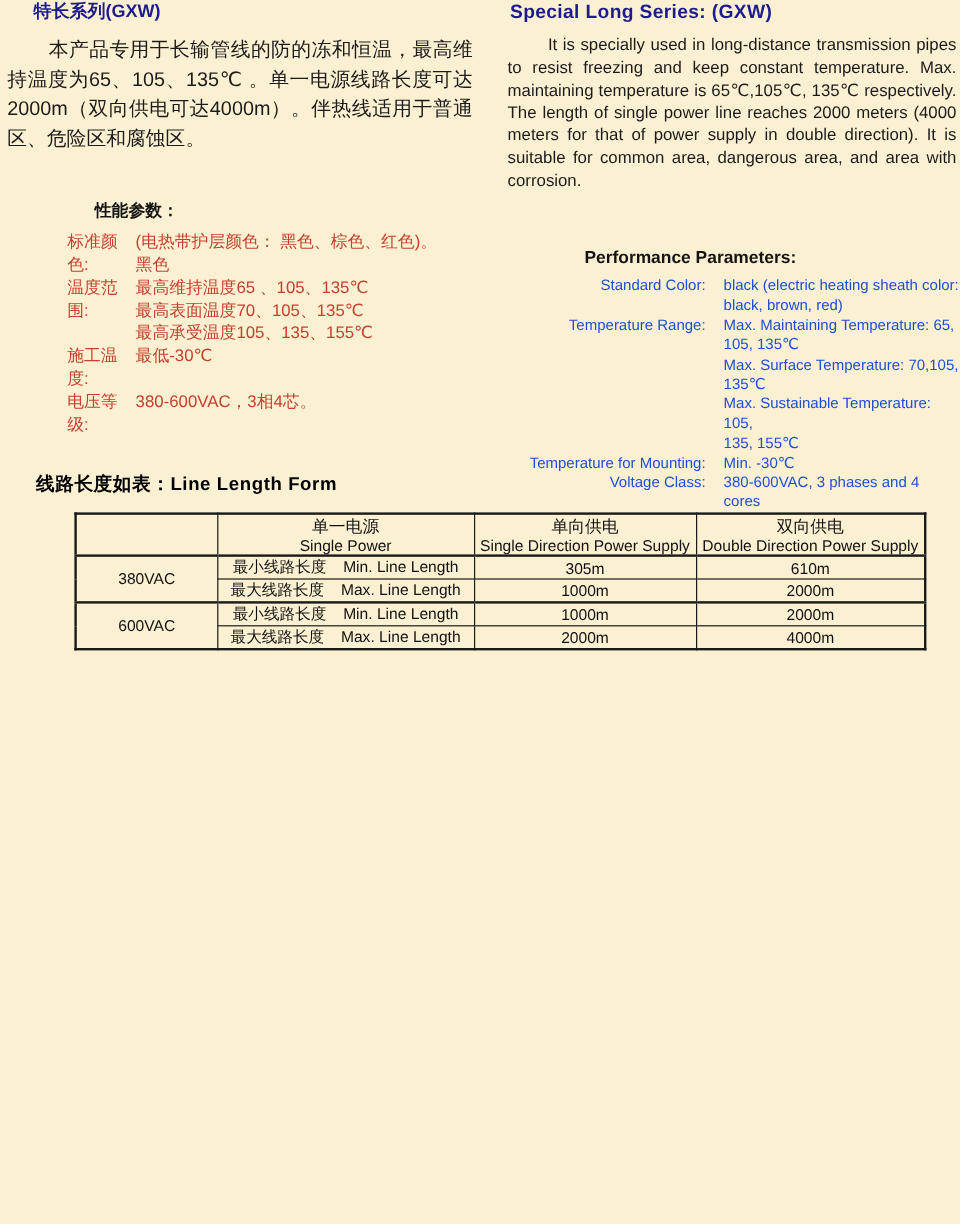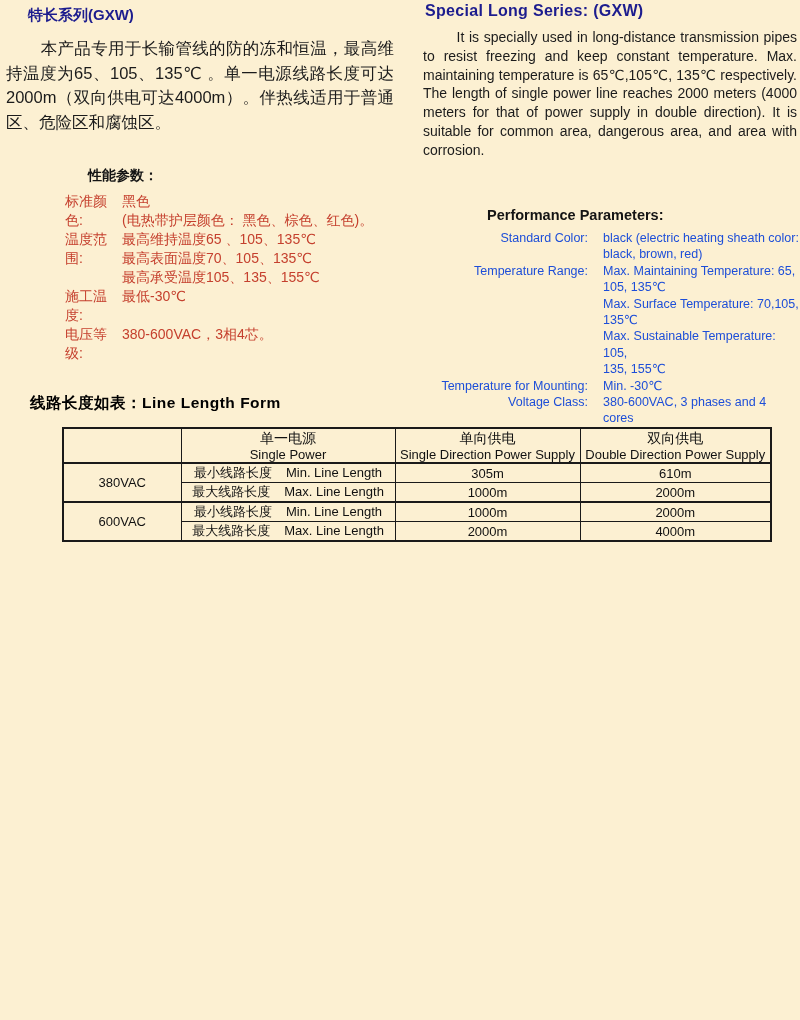--- a/index.html
+++ b/index.html
@@ -10,21 +10,21 @@
     height: 1020px;
     margin: 0 auto;
     background: #fcf0d2;
     font-family: "Liberation Sans", "DejaVu Sans", sans-serif;
     color: #1f1f1f;
     overflow: hidden;
   }
   h1, h2, p { margin: 0; padding: 0; }
 
   
-  .intro-zh { position: absolute; left: 6px; top: 6px; width: 388px; }
+  .intro-zh { position: absolute; left: 6px; top: 0; width: 388px; }
   .intro-zh h1 {
     padding-left: 22px;
     font-size: 15px;
     font-weight: bold;
     color: #1c1c8e;
   }
   .intro-zh p {
     margin-top: 11px;
     font-size: 16.5px;
     line-height: 24.5px;
@@ -43,21 +43,21 @@
   .intro-en p {
     margin-top: 8px;
     font-size: 14px;
     line-height: 18.8px;
     text-align: justify;
     text-indent: 2.4em;
     color: #1b1b1b;
   }
 
   
-  .params-zh { position: absolute; left: 65px; top: 167px; width: 330px; }
+  .params-zh { position: absolute; left: 56px; top: 167px; width: 330px; }
   .params-zh h2 {
     padding-left: 23px;
     font-size: 14px;
     font-weight: bold;
     color: #141414;
     margin-bottom: 7px;
   }
   .params-zh .prow { display: flex; color: #c5402e; font-size: 14px; line-height: 19px; }
   .params-zh .plabel { width: 57px; flex: none; }
   .params-zh .pvals { flex: 1; }
@@ -125,22 +125,22 @@
   <div class="intro-en">
     <h1>Special Long Series: (GXW)</h1>
     <p>It is specially used in long-distance transmission pipes to resist freezing and keep constant temperature. Max. maintaining temperature is 65℃,105℃, 135℃ respectively. The length of single power line reaches 2000 meters (4000 meters for that of power supply in double direction). It is suitable for common area, dangerous area, and area with corrosion.</p>
   </div>
 
   <div class="params-zh">
     <h2>性能参数：</h2>
     <div class="prow">
       <div class="plabel">标准颜色:</div>
       <div class="pvals">
+        <div>(电热带护层颜色： 黑色、棕色、红色)。</div>
         <div>黑色</div>
-        <div>(电热带护层颜色： 黑色、棕色、红色)。</div>
       </div>
     </div>
     <div class="prow">
       <div class="plabel">温度范围:</div>
       <div class="pvals">
         <div>最高维持温度65 、105、135℃</div>
         <div>最高表面温度70、105、135℃</div>
         <div>最高承受温度105、135、155℃</div>
       </div>
     </div>

